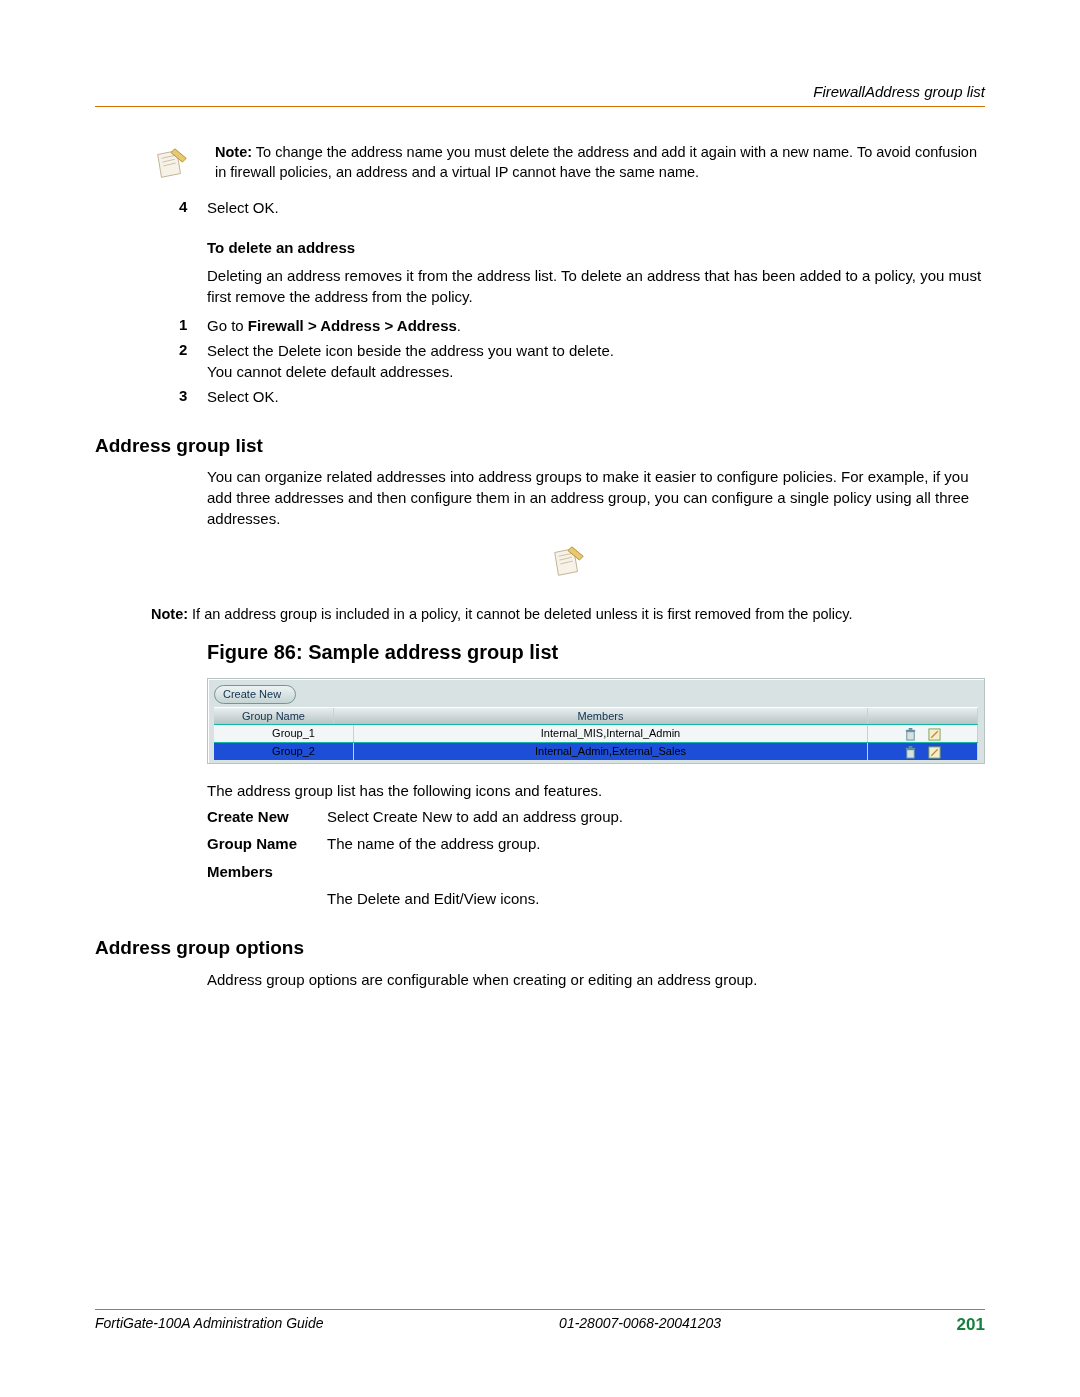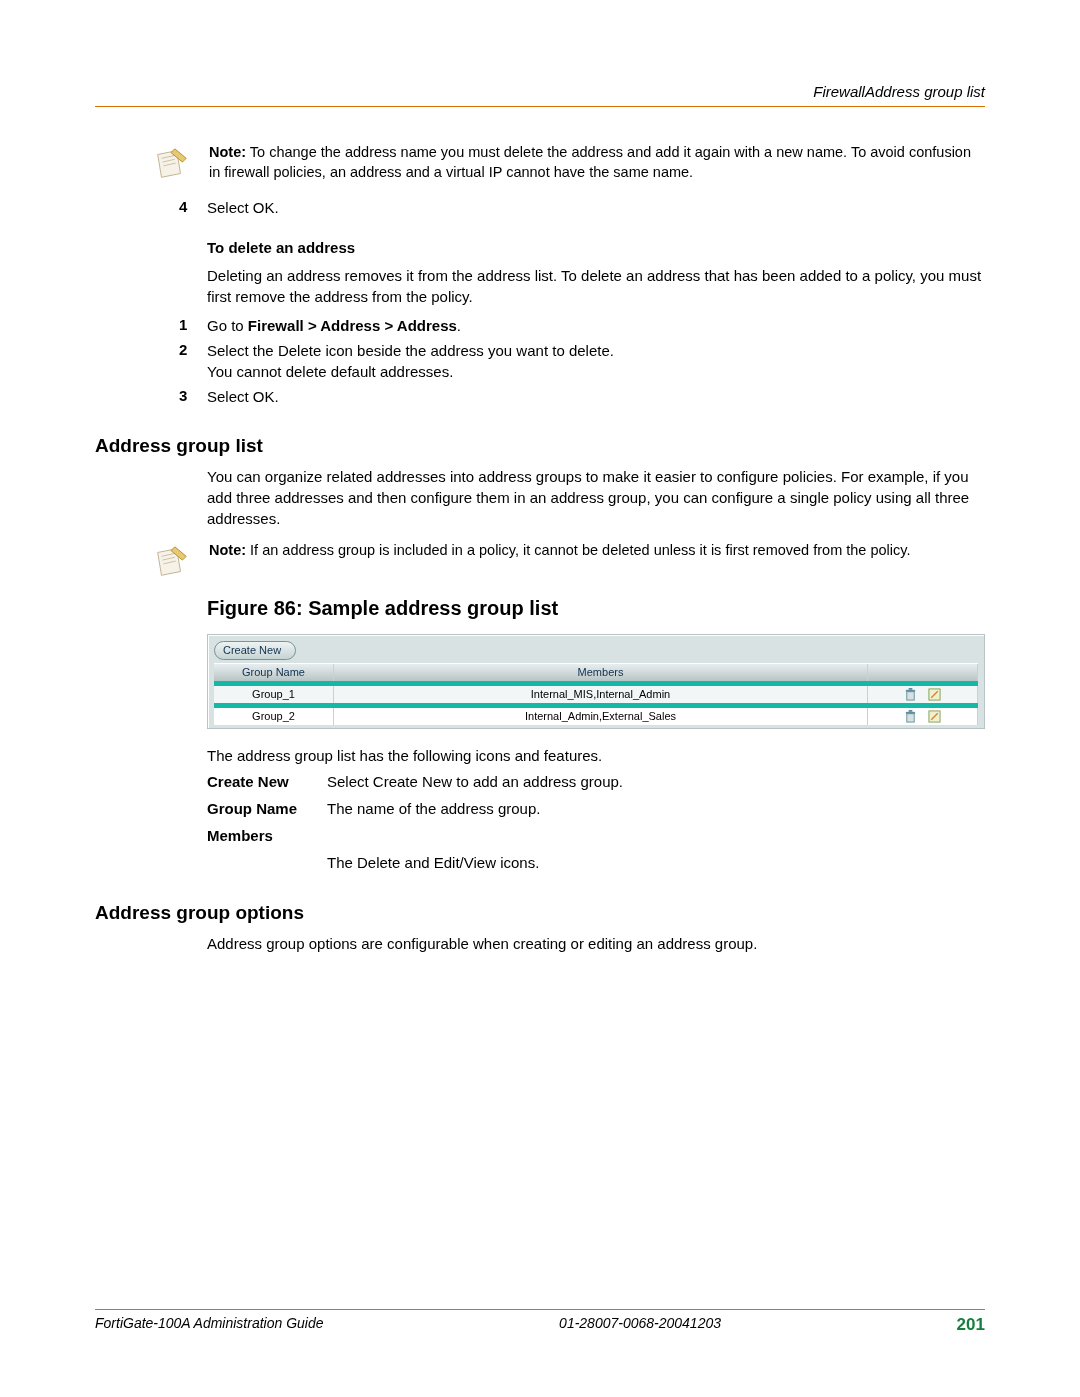--- a/index.html
+++ b/index.html
@@ -26,21 +26,21 @@
     .rule-orange {
       border: none;
       border-top: 1.5px solid #d96f00;
       margin-bottom: 36px;
     }
     .content-area {
       padding-left: 56px;
     }
     .note-block {
       display: flex;
-      gap: 18px;
+      gap: 24px;
       margin-bottom: 14px;
     }
     .note-icon {
       flex: 0 0 40px;
       display: flex;
       justify-content: center;
       align-items: flex-start;
       padding-top: 2px;
     }
     .note-icon svg { width: 38px; height: 38px; }
@@ -101,22 +101,22 @@
     .ft-header .col, .ft-row .col {
       padding: 1px 6px;
       text-align: center;
       font-size: 11px;
       border-right: 1px solid #c8d2d2;
     }
     .ft-header .col { color: #103050; }
     .col-name { flex: 0 0 120px; }
     .col-members { flex: 1 1 auto; }
     .col-actions { flex: 0 0 110px; text-align: center; padding: 1px 4px; }
-    .ft-row { display: flex; background: #f2f6f6; border-top: 5px solid #14b8a6; }
-    .ft-row.alt { background: #ffffff; }
+    .ft-row { display: flex; background: #f2f6f6; border-top: 1px solid #14b8a6; padding-left: 20px; }
+    .ft-row.alt { background: #1d4ed8; }
     .icon-sm { display: inline-block; width: 13px; height: 13px; vertical-align: middle; margin: 0 4px; }
     .feature-table { margin-top: 6px; }
     .feature-row { display: flex; margin-bottom: 7px; font-size: 15px; }
     .feature-label { flex: 0 0 120px; font-weight: bold; }
     .feature-desc { flex: 1; }
     .footer {
       position: absolute;
       bottom: 60px;
       left: 95px;
       right: 95px;
@@ -177,21 +177,21 @@
     <div class="step-row">
       <div class="step-num">3</div>
       <div class="step-body">Select OK.</div>
     </div>
 
     <h2 class="section-title">Address group list</h2>
     <div class="indent-block">
       <div class="para">You can organize related addresses into address groups to make it easier to configure policies. For example, if you add three addresses and then configure them in an address group, you can configure a single policy using all three addresses.</div>
     </div>
 
-    <div class="note-block" style="margin-top:12px;">
+    <div class="note-block" style="margin-top:12px;flex-direction:column;">
       <div class="note-icon">
         <svg viewBox="0 0 40 40">
           <path d="M6 10 L26 6 L30 30 L10 34 Z" fill="#f7f2e8" stroke="#c0b090" stroke-width="1"></path>
           <path d="M10 14 L24 11 M11 18 L24 15 M12 22 L25 19" stroke="#c0b090" stroke-width="0.8"></path>
           <path d="M24 4 L36 14 L32 18 L20 8 Z" fill="#e8c870" stroke="#b09030" stroke-width="1"></path>
         </svg>
       </div>
       <div class="note-text">
         <b>Note:</b><span> If an address group is included in a policy, it cannot be deleted unless it is first removed from the policy.</span>
       </div>

